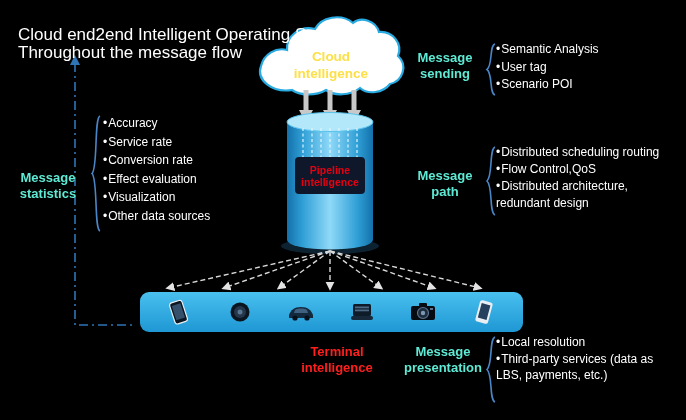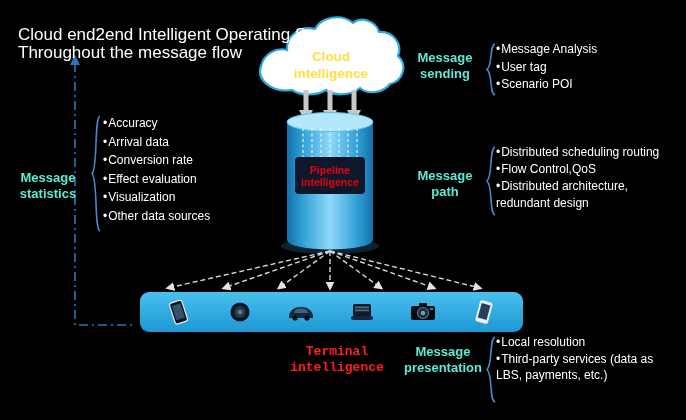--- a/index.html
+++ b/index.html
@@ -15,21 +15,21 @@
   .pipe-box{position:absolute;left:295px;top:157px;width:70px;height:37px;background:#0f172a;
             border-radius:4px;display:flex;align-items:center;justify-content:center;
             text-align:center;color:#e60012;font-weight:bold;font-size:10.5px;line-height:12px;}
 
   .grp-title{position:absolute;text-align:center;color:#5eead4;font-weight:bold;
              font-size:13px;line-height:16px;}
   .t-stats{left:2px;top:170px;width:92px;}
   .t-send{left:403px;top:50px;width:84px;}
   .t-path{left:403px;top:168px;width:84px;text-align:center;}
   .t-pres{left:394px;top:344px;width:98px;}
-  .t-term{left:288px;top:344px;width:98px;color:#ff1f1f;font-family:Liberation Mono, monospace;}
+  .t-term{left:288px;top:344px;width:98px;color:#ff1f1f;}
 
   .list{position:absolute;color:#fff;font-size:12px;}
   .l-stats{left:103px;top:114px;width:155px;line-height:18.5px;}
   .l-send{left:496px;top:41px;width:186px;line-height:17.5px;}
   .l-path{left:496px;top:144px;width:188px;line-height:17px;}
   .l-pres{left:496px;top:334px;width:186px;line-height:16.5px;}
   .li::before{content:"\2022";margin-right:1px;}
 
   .bar{position:absolute;left:140px;top:292px;width:383px;height:40px;border-radius:9px;
        background:linear-gradient(180deg,#49c0ee,#1e97d4);
@@ -124,28 +124,28 @@
   </div>
 
   <div class="grp-title t-stats">Message statistics</div>
   <div class="grp-title t-send">Message sending</div>
   <div class="grp-title t-path">Message path</div>
   <div class="grp-title t-pres">Message presentation</div>
   <div class="grp-title t-term">Terminal intelligence</div>
 
   <div class="list l-stats">
       <div class="li">Accuracy</div>
-      <div class="li">Arrival data</div>
+      <div class="li">Service rate</div>
       <div class="li">Conversion rate</div>
       <div class="li">Effect evaluation</div>
       <div class="li">Visualization</div>
       <div class="li">Other data sources</div>
     </div>
   <div class="list l-send">
-      <div class="li">Message Analysis</div>
+      <div class="li">Semantic Analysis</div>
       <div class="li">User tag</div>
       <div class="li">Scenario POI</div>
     </div>
   <div class="list l-path">
       <div class="li">Distributed scheduling routing</div>
       <div class="li">Flow Control,QoS</div>
       <div class="li">Distributed architecture, redundant design</div>
     </div>
   <div class="list l-pres">
       <div class="li">Local resolution</div>

